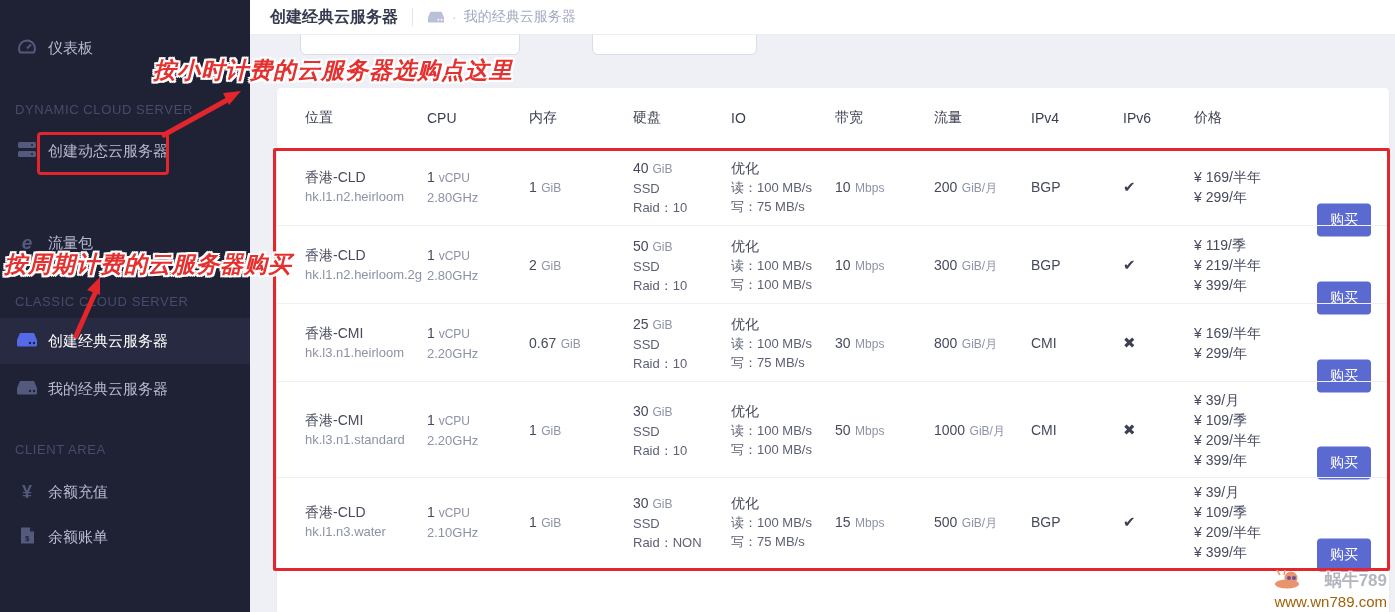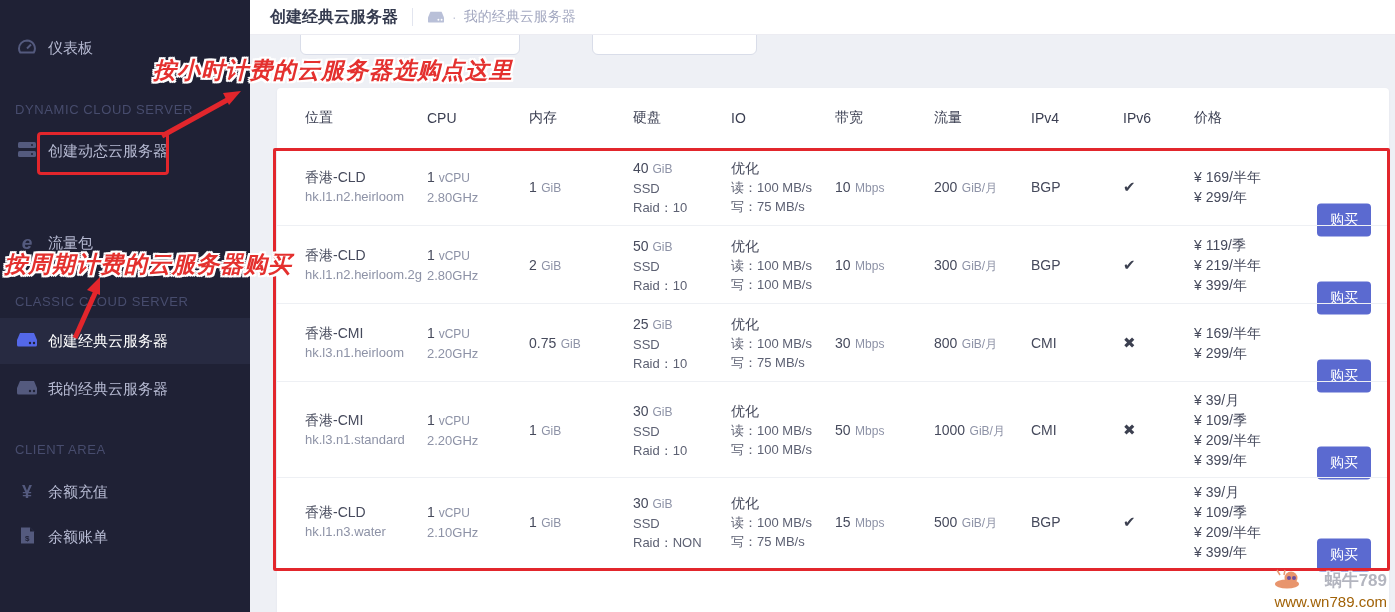--- a/index.html
+++ b/index.html
@@ -259,21 +259,21 @@
   <div class="trow" style="height:78px">
     <div class="cell c-loc">
       <div class="primary">香港-CMI</div>
       <div class="secondary">hk.l3.n1.heirloom</div>
     </div>
     <div class="cell c-cpu">
       <div class="primary"><span>1</span> <span class="unit">vCPU</span></div>
       <div class="secondary">2.20GHz</div>
     </div>
     <div class="cell c-mem">
-      <span class="primary">0.75</span> <span class="unit">GiB</span>
+      <span class="primary">0.67</span> <span class="unit">GiB</span>
     </div>
     <div class="cell c-disk">
       <div class="primary"><span>25</span> <span class="unit">GiB</span></div>
       <div class="mid">SSD</div>
       <div class="mid">Raid：10</div>
     </div>
     <div class="cell c-io">
       <div class="primary">优化</div>
       <div class="mid">读：100 MB/s</div>
       <div class="mid">写：75 MB/s</div>

